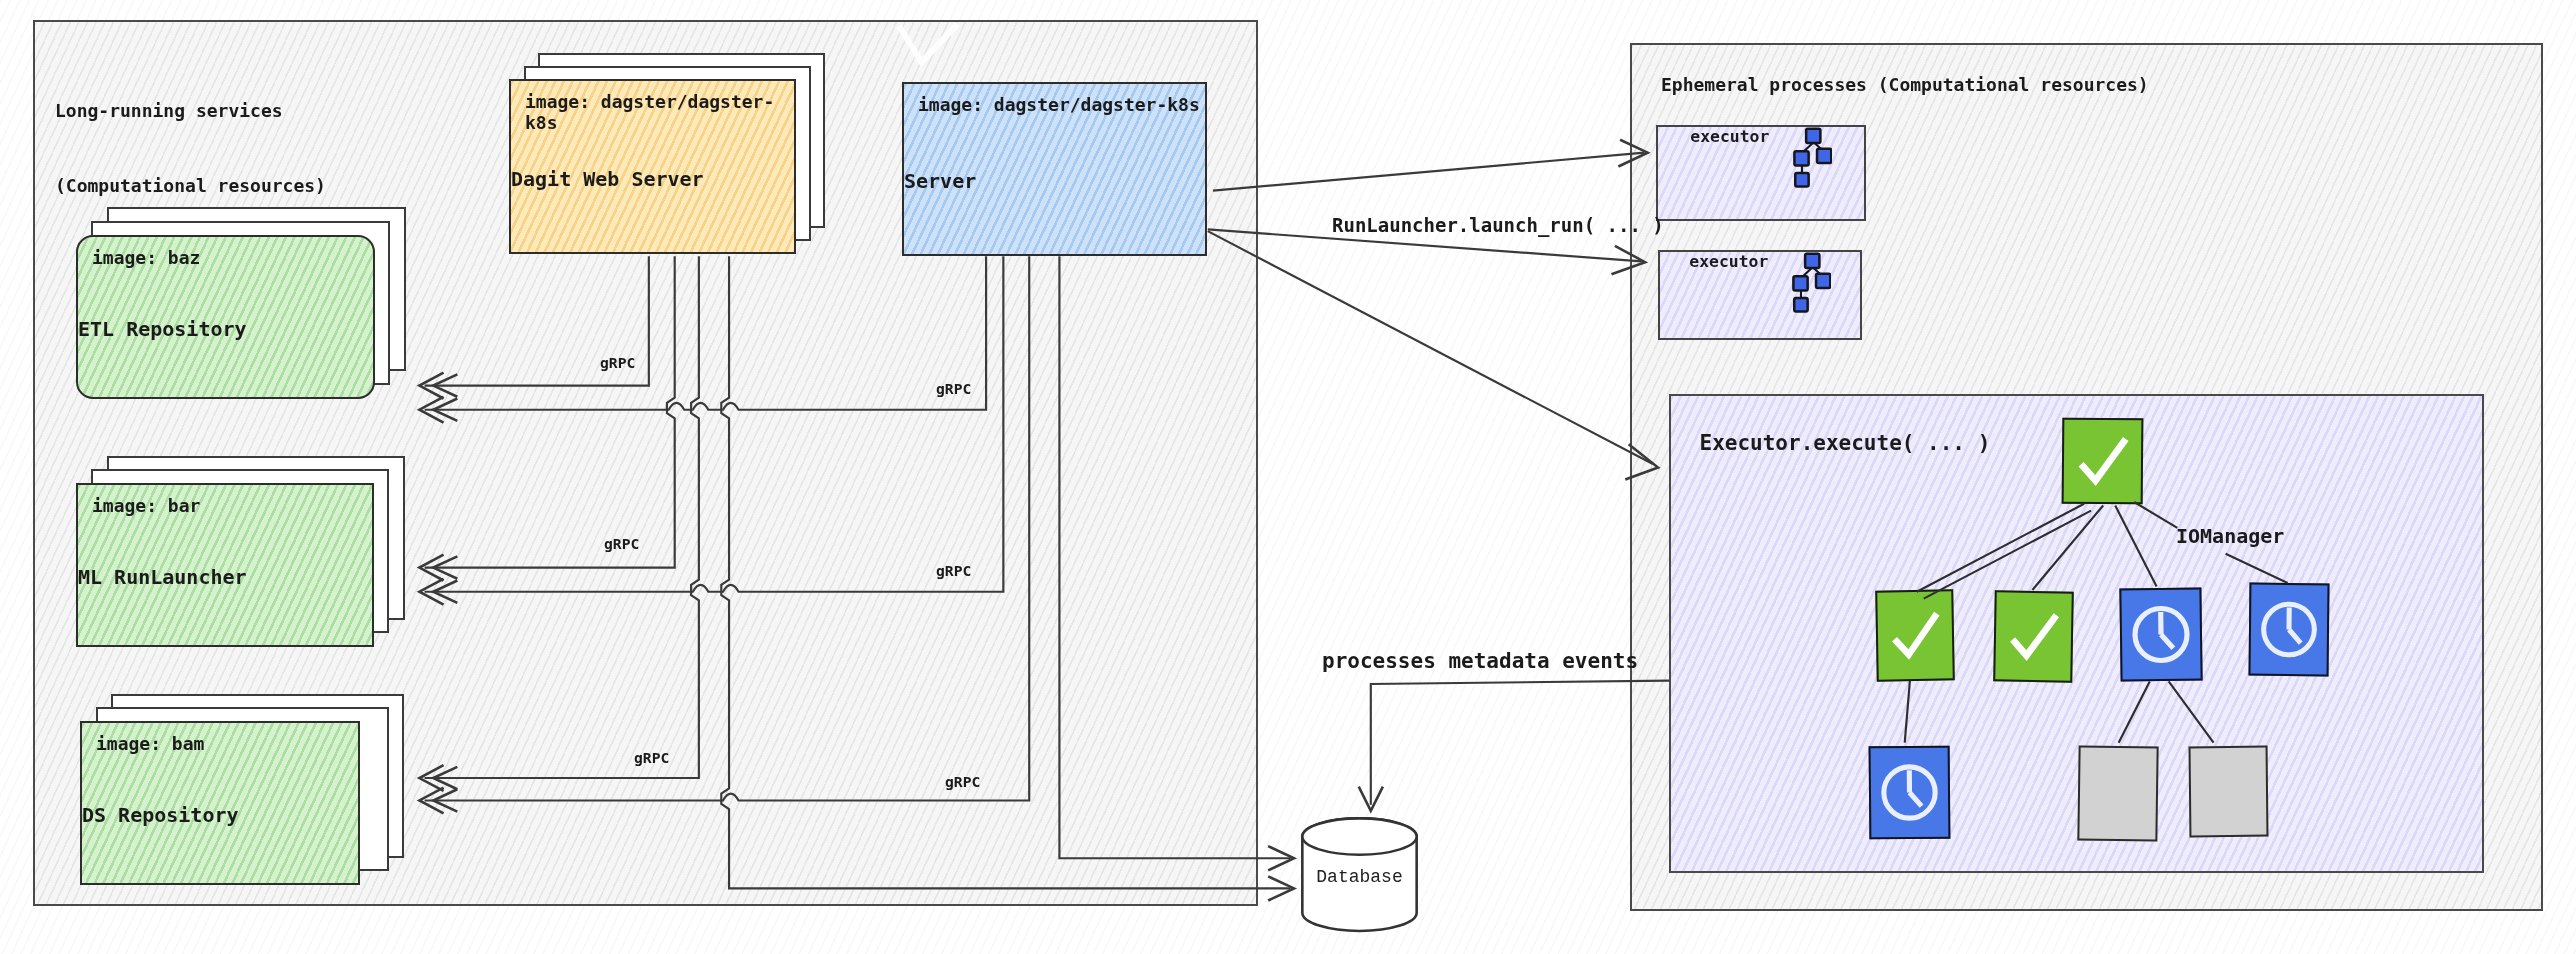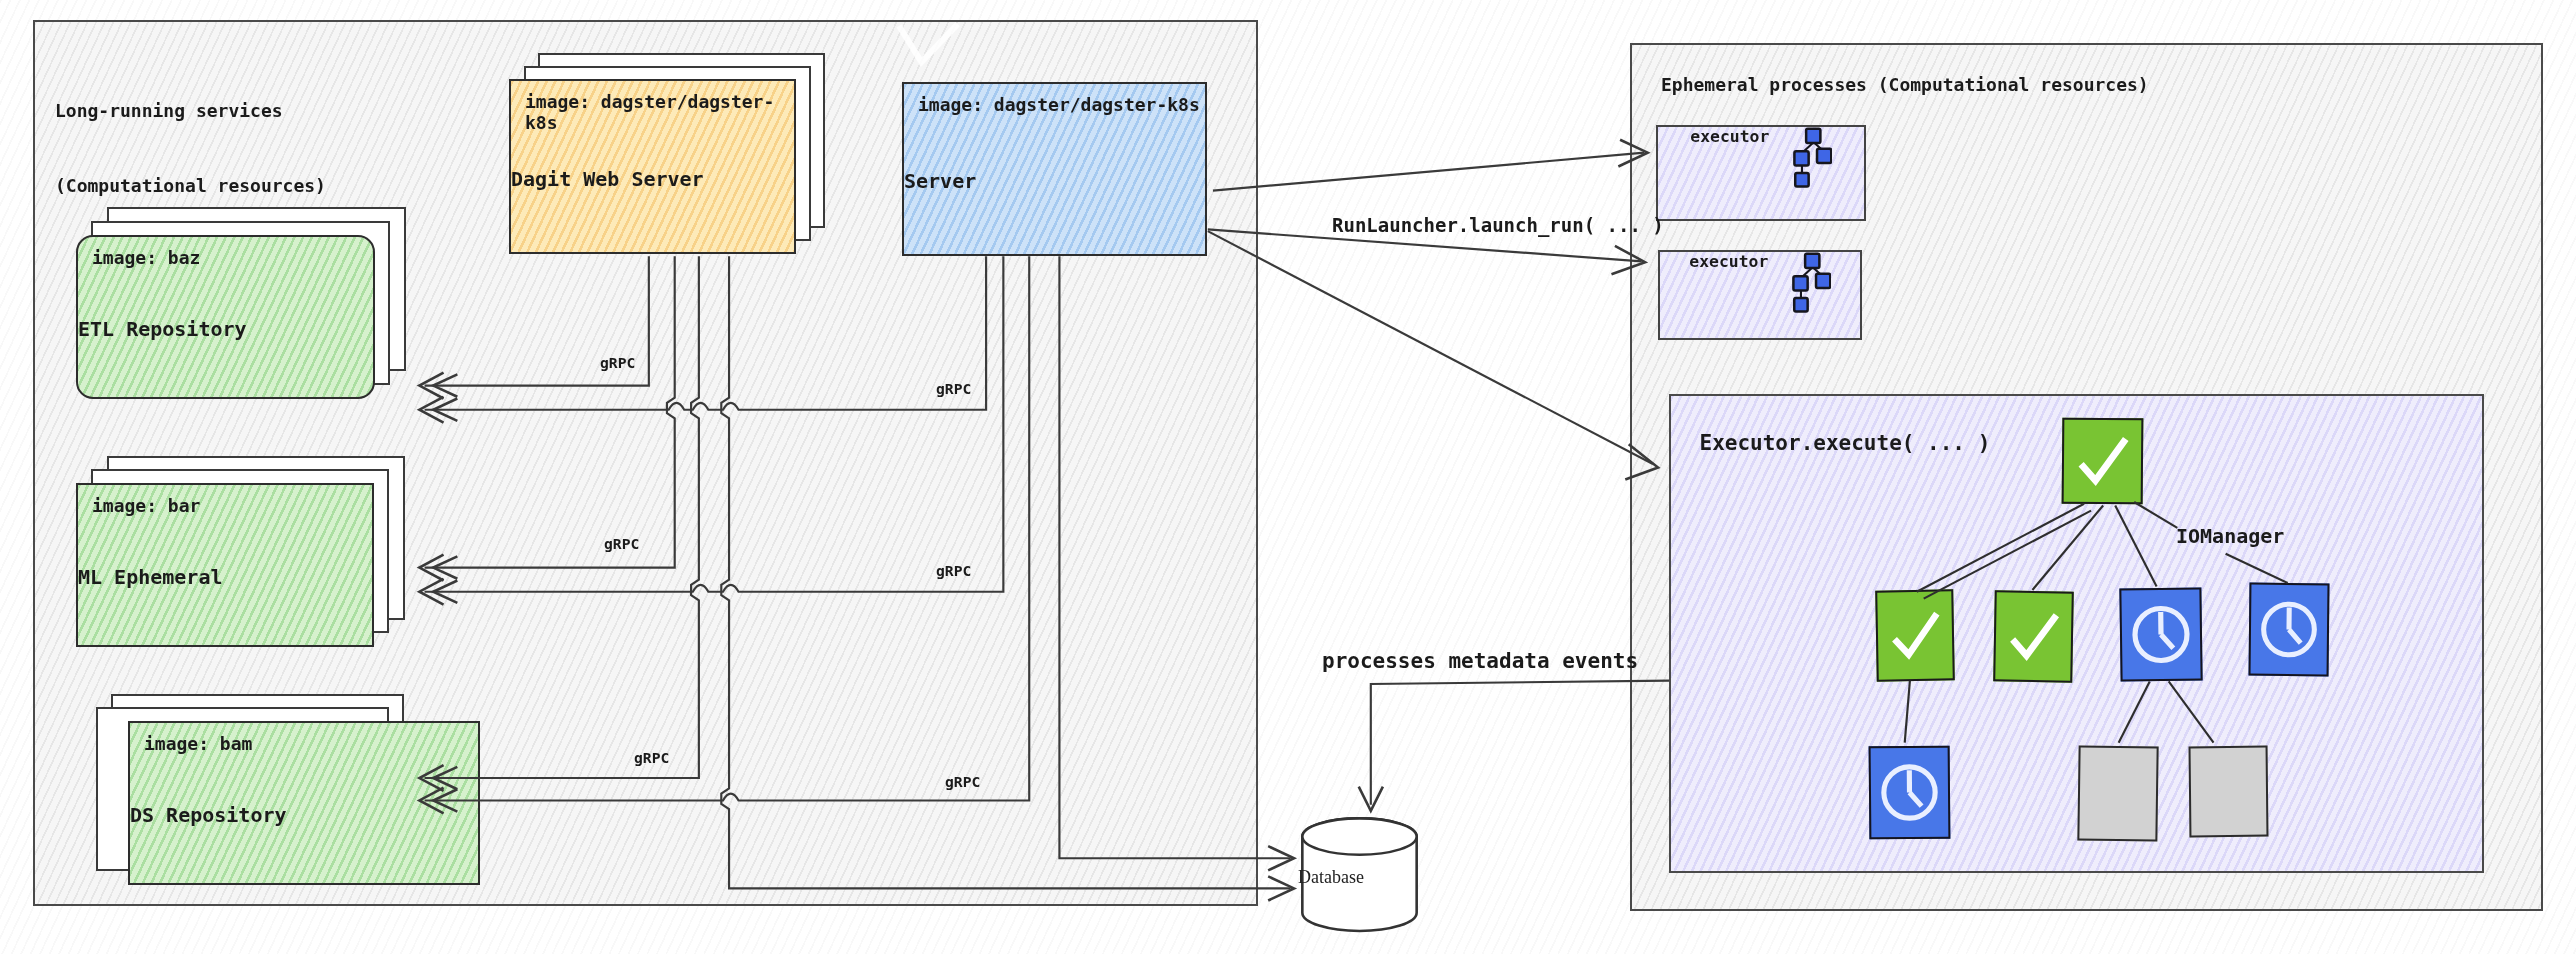--- a/index.html
+++ b/index.html
@@ -28,22 +28,22 @@
   .grpc{font-size:14.7px;font-weight:700;}
   .conn-label{font-size:19px;font-weight:700;}
   .executor-box{border:2.2px solid #444;display:flex;align-items:flex-start;justify-content:center;gap:22.4px;}
   .executor-box .exec-label{font-size:16.4px;font-weight:700;}
   .node{position:absolute;border:2.6px solid #1b1b1b;box-sizing:border-box;}
   .node svg{width:100%;height:100%;display:block;}
   .node-success{background:#79c433;}
   .node-pending{background:#4877e8;border-color:#14141f;}
   .node-skipped{background:#d2d2d2;border-color:#2c2c2c;}
   .wiring{position:absolute;left:0;top:0;pointer-events:none;}
-  .db-label{position:absolute;left:0;right:0;top:53px;
-    font-family:Liberation Serif, serif;font-size:18px;font-weight:400;color:#222;}
+  .db-label{position:absolute;left:0;right:0;top:53px;text-align:center;
+    font-family:Liberation Mono, monospace;font-size:18px;font-weight:400;color:#222;}
 </style>
 </head>
 <body>
 
 <div class="canvas">
 
   <div class="abs panel" style="left:33px;top:20px;width:1225px;height:886px;"></div>
   <div class="abs panel-title" style="left:55px;top:48px;">
     <div>Long-running services</div>
     <div>(Computational resources)</div>
@@ -53,26 +53,26 @@
   <div class="abs card" style="left:91px;top:221px;width:299px;height:164px;"></div>
   <div class="abs comp fill-green" style="left:76px;top:235px;width:299px;height:164px;border-radius:17px;">
     <div class="img-label">image: baz</div>
     <div class="comp-name">ETL Repository</div>
   </div>
 
   <div class="abs card" style="left:107px;top:456px;width:298px;height:164px;"></div>
   <div class="abs card" style="left:91px;top:469px;width:298px;height:164px;"></div>
   <div class="abs comp fill-green" style="left:76px;top:483px;width:298px;height:164px;">
     <div class="img-label">image: bar</div>
-    <div class="comp-name">ML Ephemeral</div>
+    <div class="comp-name">ML RunLauncher</div>
   </div>
 
   <div class="abs card" style="left:111px;top:694px;width:293px;height:164px;"></div>
   <div class="abs card" style="left:96px;top:707px;width:293px;height:164px;"></div>
-  <div class="abs comp fill-green" style="left:80px;top:721px;width:352px;height:164px;margin-left:48px;">
+  <div class="abs comp fill-green" style="left:80px;top:721px;width:280px;height:164px;">
     <div class="img-label">image: bam</div>
     <div class="comp-name">DS Repository</div>
   </div>
 
   <div class="abs card" style="left:538px;top:53px;width:287px;height:175px;"></div>
   <div class="abs card" style="left:524px;top:66px;width:287px;height:175px;"></div>
   <div class="abs comp fill-orange" style="left:509px;top:79px;width:287px;height:175px;">
     <div class="img-label">image: dagster/dagster-k8s</div>
     <div class="comp-name">Dagit Web Server</div>
   </div>

